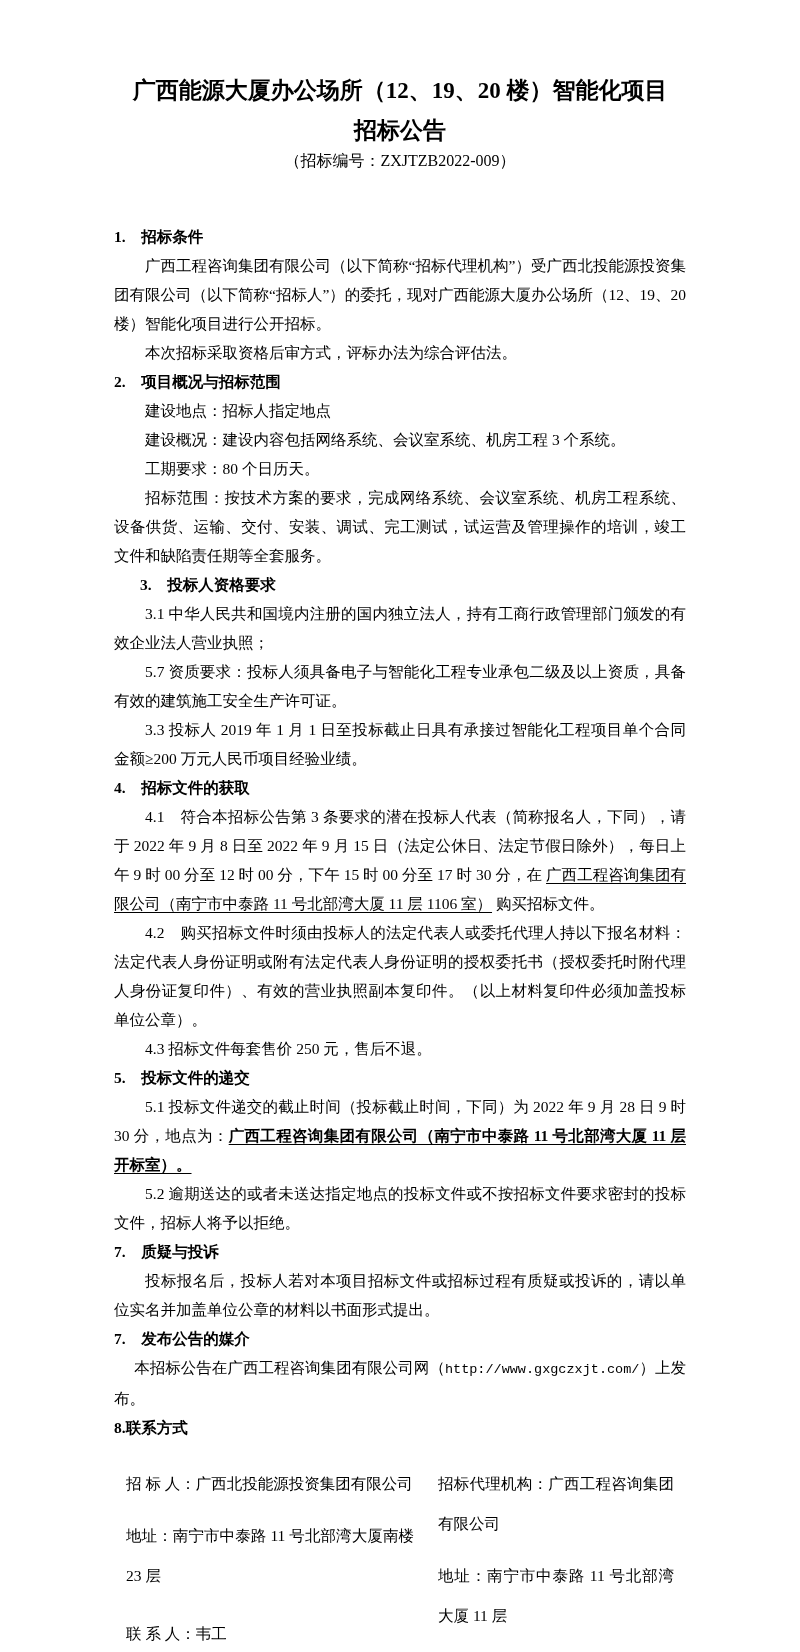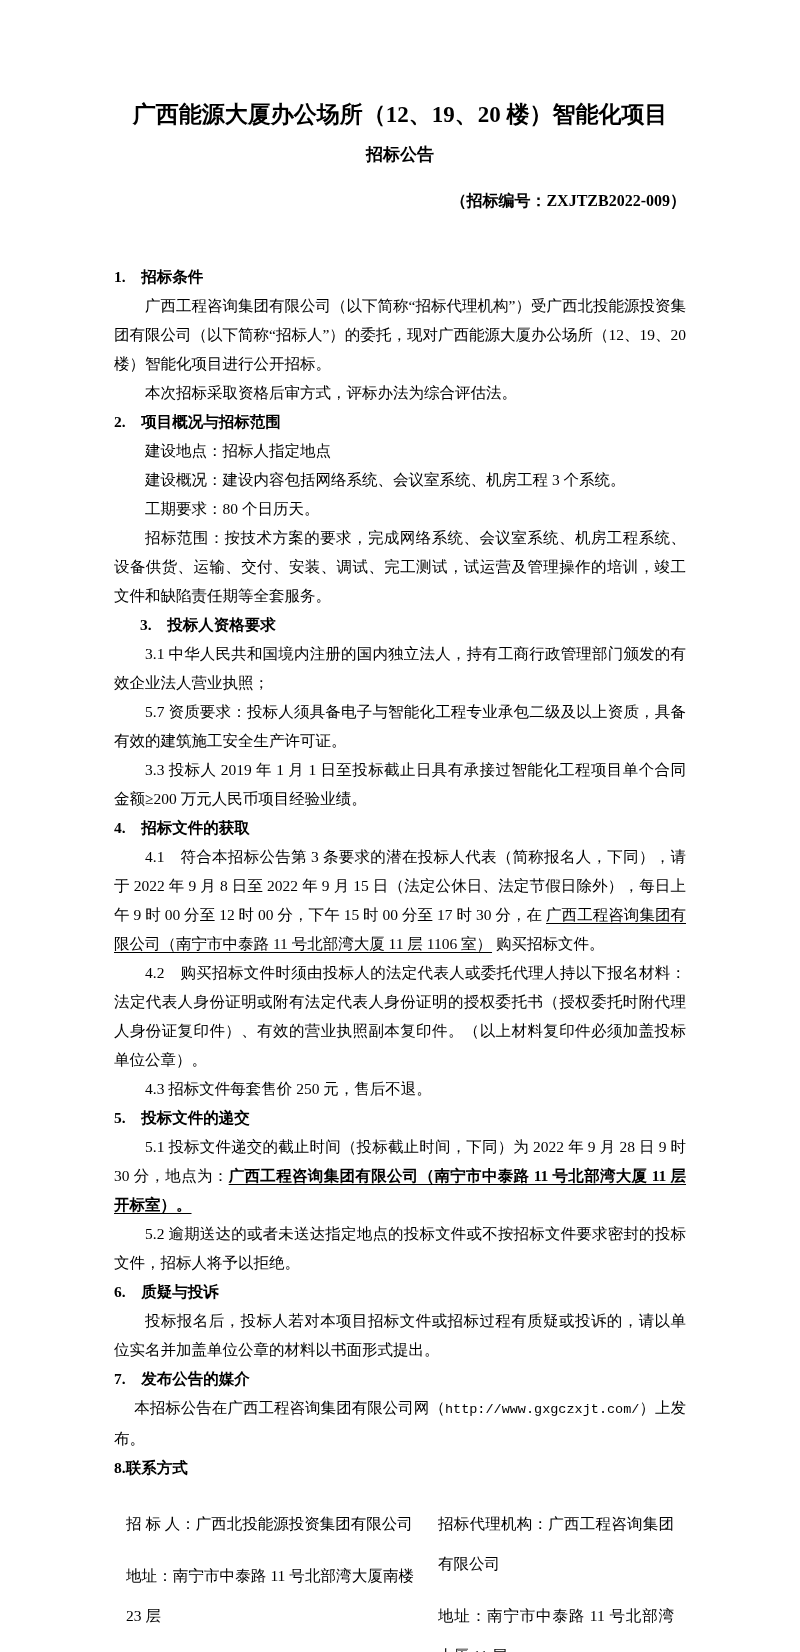--- a/index.html
+++ b/index.html
@@ -7,41 +7,41 @@
     width: 800px;
     height: 1652px;
     color: #000000;
     font-family: "Liberation Serif", "DejaVu Serif", serif;
     overflow: hidden;
   }
   .page {
     box-sizing: border-box;
     width: 800px;
     height: 1652px;
-    padding: 100px 114px 0 114px;
+    padding: 76px 114px 0 114px;
   }
   .doc-title {
     font-size: 23px;
     font-weight: bold;
     text-align: center;
     line-height: 30px;
   }
   .doc-subtitle {
-    font-size: 17px;
+    font-size: 23px;
     font-weight: bold;
     text-align: center;
     line-height: 30px;
     margin-top: 10px;
   }
   .tender-no {
     font-size: 16px;
-    font-weight: bold;
-    text-align: right;
+    font-weight: normal;
+    text-align: center;
     line-height: 22px;
-    margin-top: 20px;
+    margin-top: 4px;
   }
   .content {
     margin-top: 50px;
     font-size: 15.5px;
     line-height: 29px;
     text-align: justify;
   }
   .content p { margin: 0; }
   .heading {
     font-weight: bold;
@@ -94,21 +94,21 @@
 
     <p class="heading">4.　招标文件的获取</p>
     <p class="p-indent"><span>4.1　符合本招标公告第 3 条要求的潜在投标人代表（简称报名人，下同），请于 2022 年 9 月 8 日至 2022 年 9 月 15 日（法定公休日、法定节假日除外），每日上午 9 时 00 分至 12 时 00 分，下午 15 时 00 分至 17 时 30 分，在 </span><span class="u">广西工程咨询集团有限公司（南宁市中泰路 11 号北部湾大厦 11 层 1106 室）</span><span> 购买招标文件。</span></p>
     <p class="p-indent">4.2　购买招标文件时须由投标人的法定代表人或委托代理人持以下报名材料：法定代表人身份证明或附有法定代表人身份证明的授权委托书（授权委托时附代理人身份证复印件）、有效的营业执照副本复印件。（以上材料复印件必须加盖投标单位公章）。</p>
     <p class="p-indent">4.3 招标文件每套售价 250 元，售后不退。</p>
 
     <p class="heading">5.　投标文件的递交</p>
     <p class="p-indent"><span>5.1 投标文件递交的截止时间（投标截止时间，下同）为 2022 年 9 月 28 日 9 时 30 分，地点为：</span><span class="bu">广西工程咨询集团有限公司（南宁市中泰路 11 号北部湾大厦 11 层开标室）。</span></p>
     <p class="p-indent">5.2 逾期送达的或者未送达指定地点的投标文件或不按招标文件要求密封的投标文件，招标人将予以拒绝。</p>
 
-    <p class="heading">6.　质疑与投诉</p>
+    <p class="heading">7.　质疑与投诉</p>
     <p class="p-indent">投标报名后，投标人若对本项目招标文件或招标过程有质疑或投诉的，请以单位实名并加盖单位公章的材料以书面形式提出。</p>
 
     <p class="heading">7.　发布公告的媒介</p>
     <p class="p-indent-sm"><span>本招标公告在广西工程咨询集团有限公司网（</span><span class="mono">http://www.gxgczxjt.com/</span><span>）上发布。</span></p>
 
     <p class="heading">8.联系方式</p>
 
     <div class="contacts">
       <div class="col-left">
         <p>招 标 人：广西北投能源投资集团有限公司</p>

